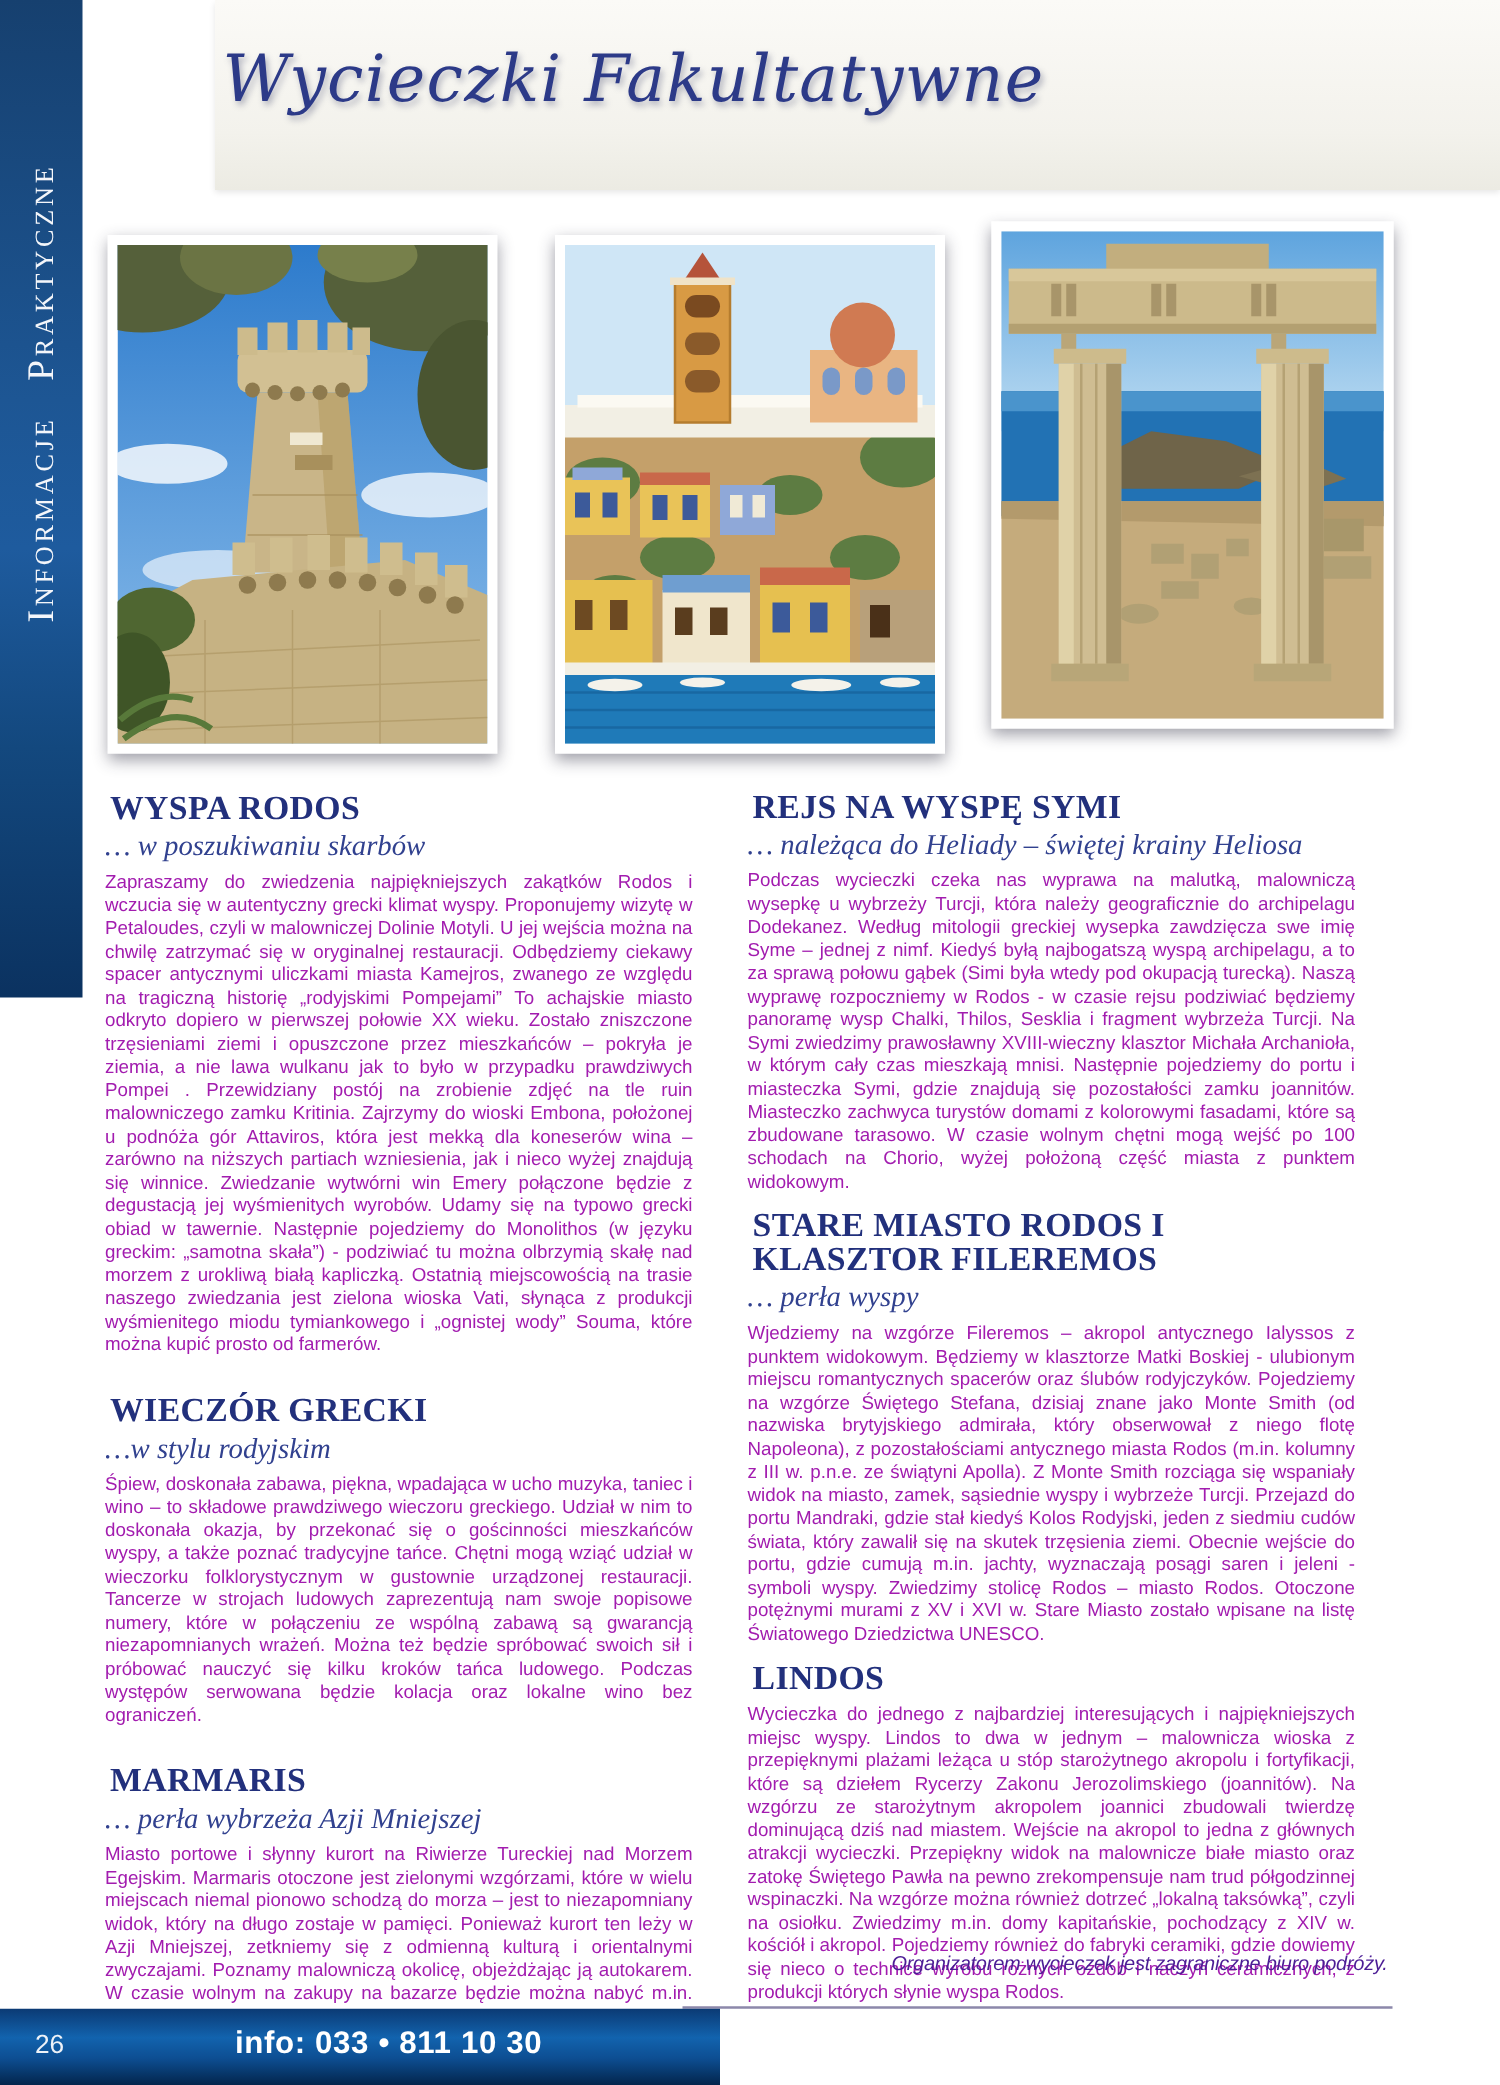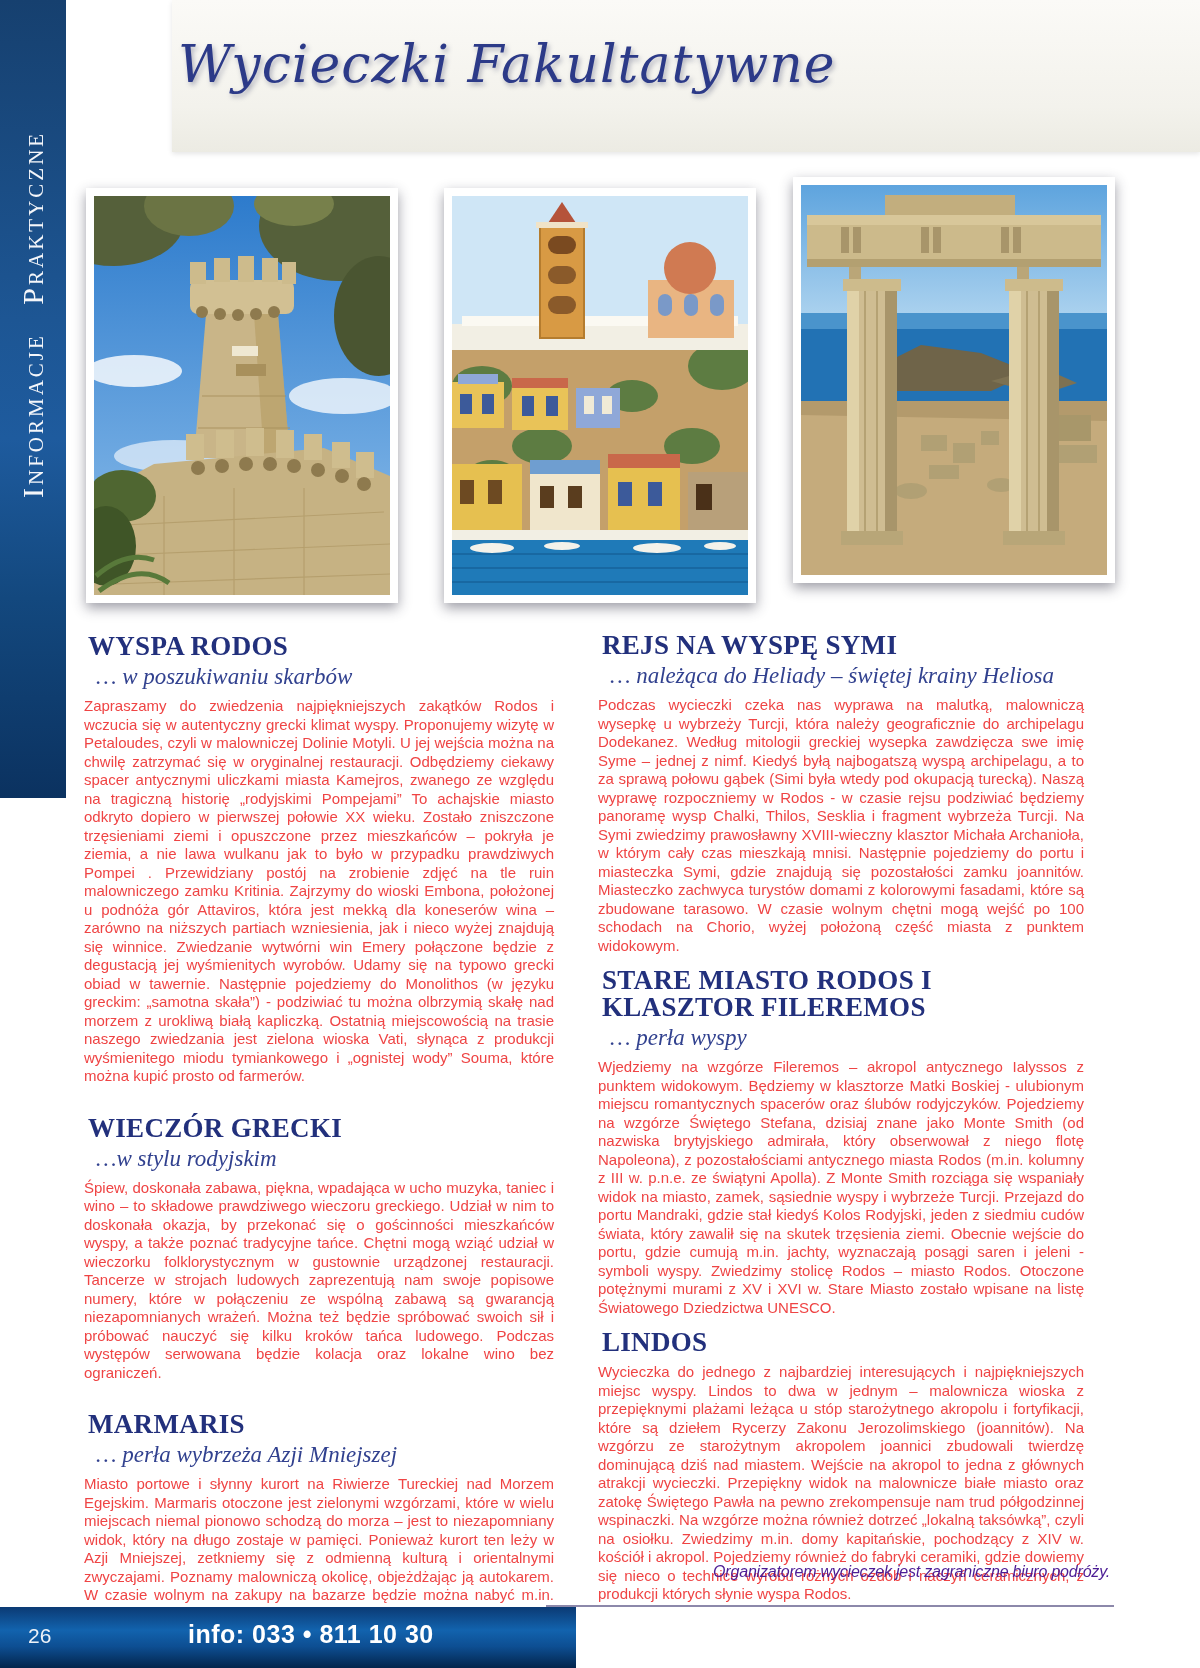--- a/index.html
+++ b/index.html
@@ -48,25 +48,25 @@
   
   .col{position:absolute;top:628px;}
   .col-left{left:84px;width:470px;}
   .col-right{left:598px;width:486px;}
   .sec-title{
     margin:4px;font-family:"Liberation Serif",serif;font-weight:bold;
     font-size:27px;line-height:28px;color:#22307c;letter-spacing:0.3px;
     white-space:pre-line;
   }
   .sec-subtitle{
-    margin:2px 0 0 12px;font-family:"Liberation Serif",serif;font-style:italic;
+    margin:2px 0 0 0;font-family:"Liberation Serif",serif;font-style:italic;
     font-size:23px;line-height:26px;color:#31418f;
   }
   .sec-body{
-    margin:7px 0 0 0;font-size:15px;line-height:18.5px;color:#ef4444;
+    margin:7px 0 0 0;font-size:15px;line-height:18.5px;color:#a21caf;
     text-align:justify;
   }
   .sec + .sec{margin-top:28px;}
   .col-right .sec + .sec{margin-top:12px;}
   .col-right .sec-title{line-height:27px;}
   
   .footer-bar{
     position:absolute;left:0;top:1607px;width:576px;height:61px;
     background:linear-gradient(180deg,#0b3a74 0%,#1263ae 38%,#0d4e92 65%,#03254c 100%);
     display:flex;align-items:center;

